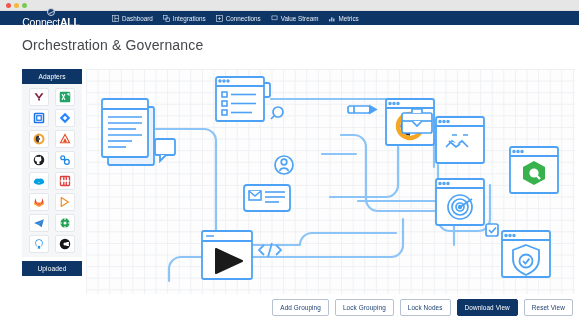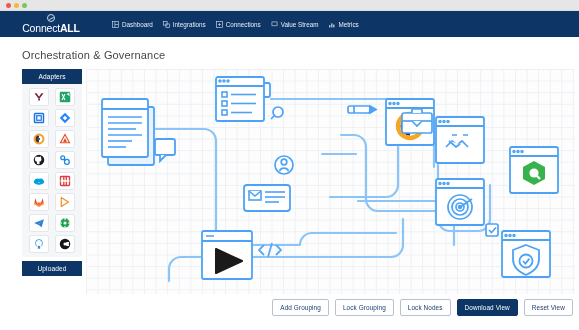--- a/index.html
+++ b/index.html
@@ -26,21 +26,21 @@
     gap: 3px;
     border-bottom: 1px solid #dcdcdc;
   }
   .dot { width: 5px; height: 5px; border-radius: 50%; }
   .dot.r { background: #f2564c; }
   .dot.y { background: #f5b83c; }
   .dot.g { background: #7dc855; }
 
   
   .navbar {
-    height: 26px;
+    height: 14px;
     background: #0d3566;
     display: flex;
     align-items: center;
     padding: 0 0 0 12px;
     position: relative;
   }
   .brand {
     display: flex; flex-direction: column;
     align-items: center; justify-content: center;
     line-height: 1;
@@ -74,21 +74,21 @@
     color: #e8eef6;
     font-size: 6.3px;
     white-space: nowrap;
     cursor: pointer;
   }
   .nav-ico { width: 7px; height: 7px; display: block; flex: 0 0 auto; }
   .nav-ico svg { display: block; width: 7px; height: 7px; }
 
   
   .page-title {
-    font-size: 11px;
+    font-size: 14px;
     color: #44474b;
     padding: 12px 0 0 22px;
     letter-spacing: 0.15px;
   }
 
   
   .body-wrap {
     position: absolute;
     left: 0; top: 66px; right: 0; bottom: 0;
   }

